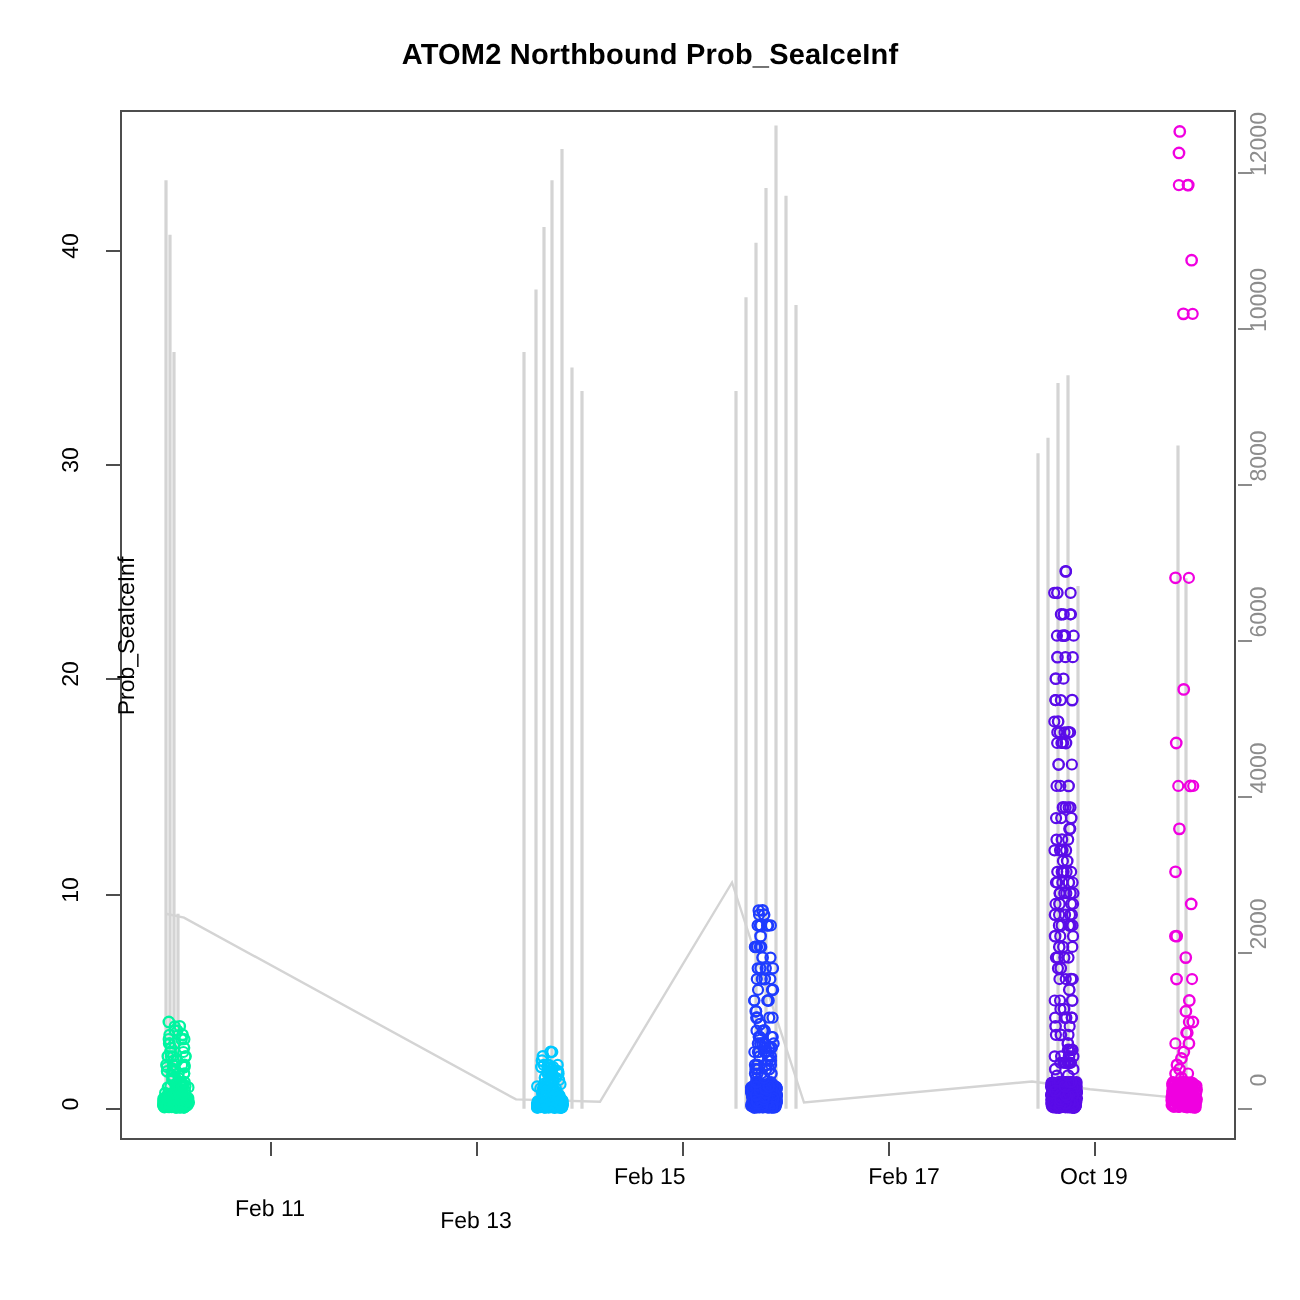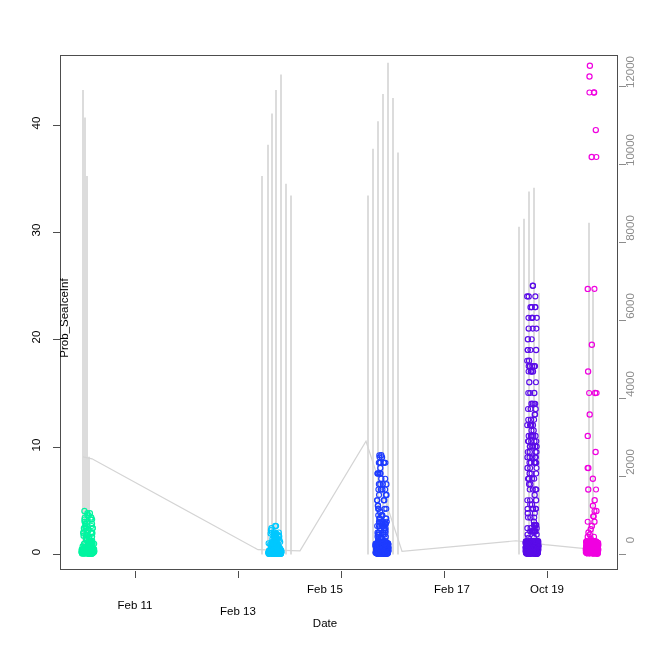--- a/index.html
+++ b/index.html
@@ -58,20 +58,21 @@
   #xlabel{
     position:absolute;left:0;top:617px;width:650px;
     text-align:center;font-size:11.5px;color:#000;
   }
 </style>
 </head>
 <body>
 
 <div id="figure">
 
+  <div id="chart-title">ATOM2 Northbound Prob_SeaIceInf</div>
 
   <div id="plot-frame"></div>
 
   <div id="plot-area">
     <svg id="plot-svg" width="558" height="515">
       <g id="g-lines">
           <line x1="23" x2="23" y1="499.3939393939394" y2="35.113636363636374" stroke="#d4d4d4" stroke-width="1.6"></line>
           <line x1="25" x2="25" y1="499.3939393939394" y2="62.424242424242436" stroke="#d4d4d4" stroke-width="1.6"></line>
           <line x1="27" x2="27" y1="499.3939393939394" y2="120.94696969696969" stroke="#d4d4d4" stroke-width="1.6"></line>
           <line x1="29" x2="29" y1="499.3939393939394" y2="401.8560606060606" stroke="#d4d4d4" stroke-width="1.6"></line>
@@ -2078,15 +2079,14 @@
       <div class="tick-label" style="left: 204px; top: 583px; width: 68px; text-align: center; margin-top: 22px;">Feb 13</div>
       <div class="tick-mark" style="left: 341px; top: 571px; width: 1px; height: 7px;"></div>
       <div class="tick-label" style="left: 307px; top: 583px; width: 68px; text-align: left;">Feb 15</div>
       <div class="tick-mark" style="left: 444px; top: 571px; width: 1px; height: 7px;"></div>
       <div class="tick-label" style="left: 418px; top: 583px; width: 68px; text-align: center;">Feb 17</div>
       <div class="tick-mark" style="left: 547px; top: 571px; width: 1px; height: 7px;"></div>
       <div class="tick-label" style="left: 513px; top: 583px; width: 68px; text-align: center;">Oct 19</div>
     </div>
 
   <div id="ylabel">Prob_SeaIceInf</div>
-  <div id="xlabel">Date</div>
 
 </div>
 
 </body></html>

